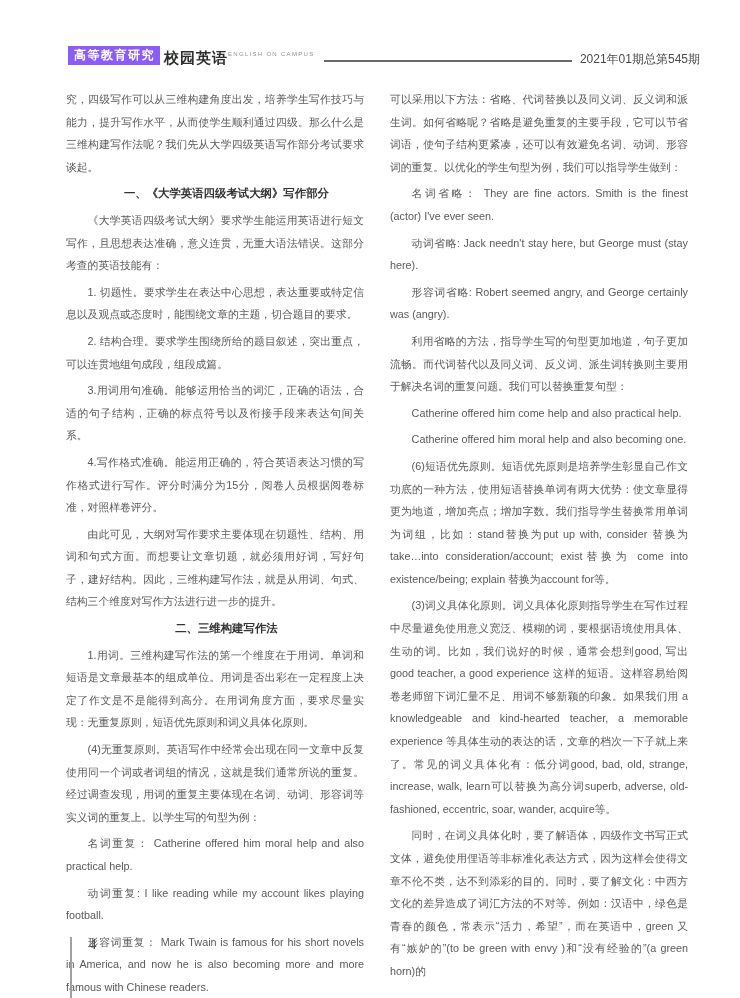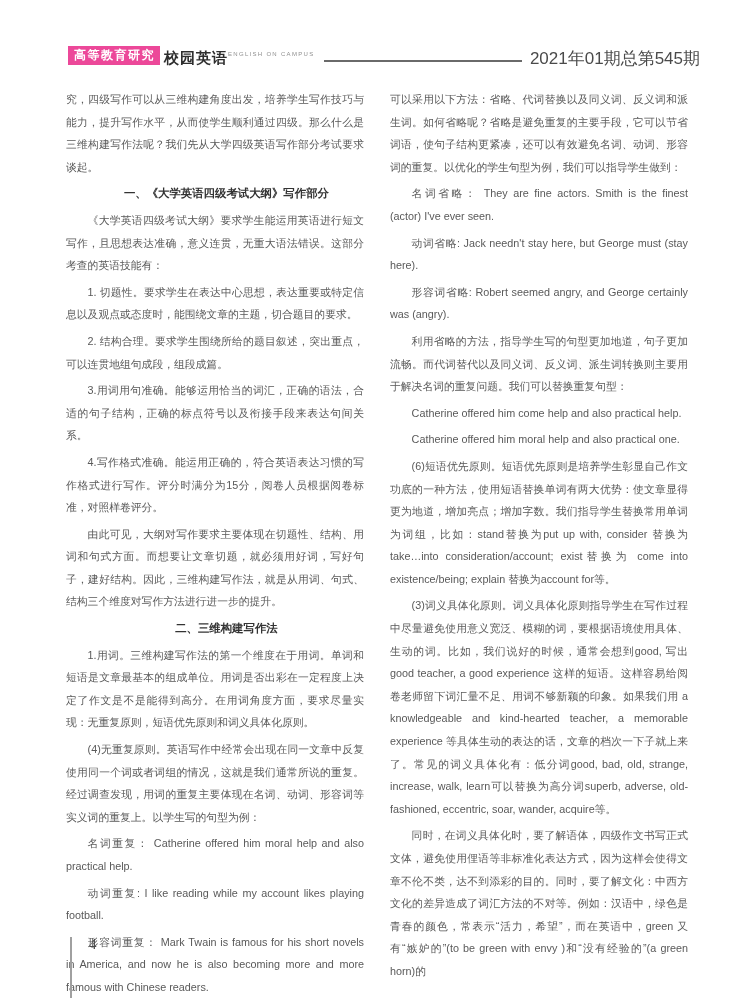--- a/index.html
+++ b/index.html
@@ -7,28 +7,28 @@
     width:740px;height:998px;background:#ffffff;position:relative;overflow:hidden;
     font-family:"Liberation Sans",sans-serif;
     -webkit-font-smoothing:antialiased;
   }
   
   .page-header{
     position:absolute;left:68px;top:46px;right:40px;
     display:flex;align-items:flex-end;
   }
   .sect-box{
-    background:#ec4899;color:#ffffff;font-weight:bold;font-size:12px;
+    background:#8b5cf6;color:#ffffff;font-weight:bold;font-size:12px;
     letter-spacing:1.5px;padding:2px 5px 3px 6px;line-height:14px;white-space:nowrap;
   }
   .logo-wrap{margin-left:4px;display:flex;flex-direction:row;white-space:nowrap;}
   .logo-cn{font-weight:bold;font-size:15px;color:#2e2e2e;letter-spacing:1px;line-height:15px;}
   .logo-en{font-size:6px;color:#909090;letter-spacing:1.3px;margin-top:1px;line-height:7px;}
   .header-rule{flex:1;height:0;border-top:2px solid #6a6a6a;margin:0 8px 3px 10px;}
-  .issue{font-size:17px;color:#4a4a4a;white-space:nowrap;line-height:12px;margin-bottom:0;}
+  .issue{font-size:12px;color:#4a4a4a;white-space:nowrap;line-height:12px;margin-bottom:0;}
   
   .content{
     position:absolute;left:62px;top:84px;width:630px;
     display:flex;gap:18px;
   }
   .col{
     width:306px;
     font-size:10.8px;line-height:22.6px;color:#595959;
     text-align:justify;text-justify:inter-ideograph;
     word-break:break-word;
@@ -74,21 +74,21 @@
     <p>形容词重复： Mark Twain is famous for his short novels in America, and now he is also becoming more and more famous with Chinese readers.</p>
     <p>经过学生课堂写作的句型分析，为了避免词的重复，我们</p>
   </div>
   <div class="col">
     <p class="cont">可以采用以下方法：省略、代词替换以及同义词、反义词和派生词。如何省略呢？省略是避免重复的主要手段，它可以节省词语，使句子结构更紧凑，还可以有效避免名词、动词、形容词的重复。以优化的学生句型为例，我们可以指导学生做到：</p>
     <p>名词省略： They are fine actors. Smith is the finest (actor) I've ever seen.</p>
     <p>动词省略: Jack needn't stay here, but George must (stay here).</p>
     <p>形容词省略: Robert seemed angry, and George certainly was (angry).</p>
     <p>利用省略的方法，指导学生写的句型更加地道，句子更加流畅。而代词替代以及同义词、反义词、派生词转换则主要用于解决名词的重复问题。我们可以替换重复句型：</p>
     <p>Catherine offered him come help and also practical help.</p>
-    <p>Catherine offered him moral help and also practical one.</p>
+    <p>Catherine offered him moral help and also becoming one.</p>
     <p>(6)短语优先原则。短语优先原则是培养学生彰显自己作文功底的一种方法，使用短语替换单词有两大优势：使文章显得更为地道，增加亮点；增加字数。我们指导学生替换常用单词为词组，比如：stand替换为put up with, consider 替换为take…into consideration/account; exist替换为 come into existence/being; explain 替换为account for等。</p>
     <p>(3)词义具体化原则。词义具体化原则指导学生在写作过程中尽量避免使用意义宽泛、模糊的词，要根据语境使用具体、生动的词。比如，我们说好的时候，通常会想到good, 写出good teacher, a good experience 这样的短语。这样容易给阅卷老师留下词汇量不足、用词不够新颖的印象。如果我们用 a knowledgeable and kind-hearted teacher, a memorable experience 等具体生动的表达的话，文章的档次一下子就上来了。常见的词义具体化有：低分词good, bad, old, strange, increase, walk, learn可以替换为高分词superb, adverse, old-fashioned, eccentric, soar, wander, acquire等。</p>
     <p>同时，在词义具体化时，要了解语体，四级作文书写正式文体，避免使用俚语等非标准化表达方式，因为这样会使得文章不伦不类，达不到添彩的目的。同时，要了解文化：中西方文化的差异造成了词汇方法的不对等。例如：汉语中，绿色是青春的颜色，常表示“活力，希望”，而在英语中，green 又有“嫉妒的”(to be green with envy )和“没有经验的”(a green horn)的</p>
   </div>
 </div>
 
 <div class="footer-rule"></div>
 <div class="page-num">4</div>
 
 </body></html>

